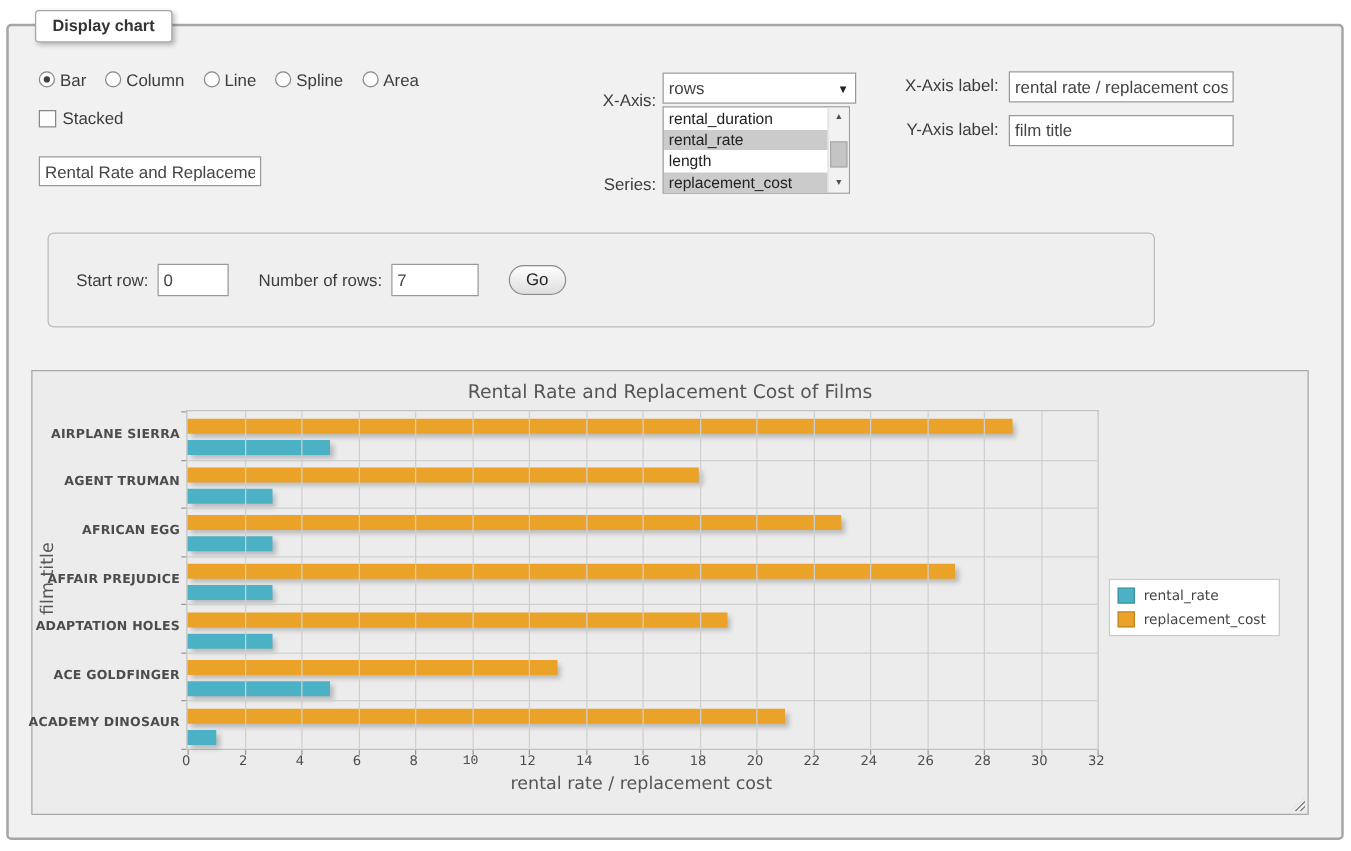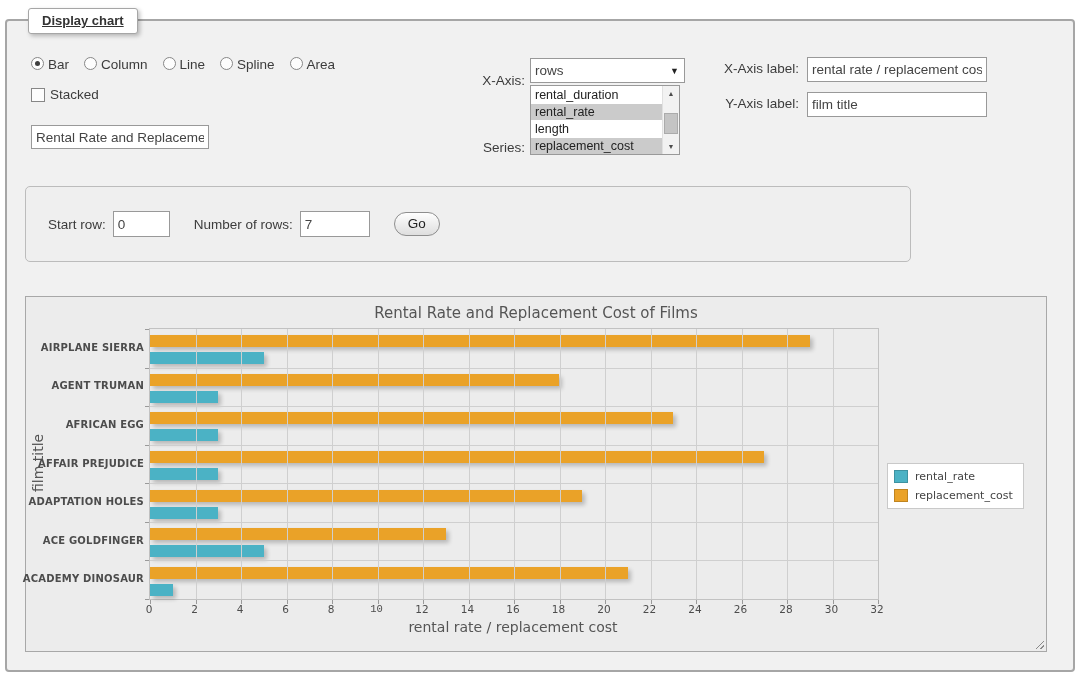--- a/index.html
+++ b/index.html
@@ -7,21 +7,21 @@
     width:1081px;height:681px;position:relative;background:#fff;
     font-family:"Liberation Sans",sans-serif;color:#3c3c3c;overflow:hidden;
   }
   .panel{
     position:absolute;left:5px;top:19px;width:1070px;height:653px;
     box-sizing:border-box;background:#f1f1f1;border:2px solid #a6a6a6;border-radius:4px;
   }
   .panel-tab{
     position:absolute;left:28px;top:8px;z-index:6;background:#fff;
     border:1px solid #a6a6a6;border-radius:3px;padding:4px 13px 5px 13px;
-    font-size:13px;font-weight:bold;color:#333;box-shadow:2px 2px 4px rgba(0,0,0,0.25);text-decoration:underline;
+    font-size:13px;font-weight:bold;color:#333;box-shadow:2px 2px 4px rgba(0,0,0,0.25);
   }
   
   .ctl{position:absolute;font-size:13.5px;color:#3c3c3c;}
   #chart-type-group{left:24px;top:36px;display:flex;gap:15px;align-items:center;}
   .radio-item{display:flex;align-items:flex-start;gap:4px;cursor:default;}
   .radio{width:13px;height:13px;border-radius:50%;border:1px solid #878787;background:#fdfdfd;box-sizing:border-box;flex:0 0 auto;}
   .radio.checked::after{content:'';display:block;width:5px;height:5px;border-radius:50%;background:#3f3f3f;margin:3px 0 0 3px;}
   #stacked-row{left:24px;top:66px;display:flex;align-items:center;gap:5px;}
   .checkbox{width:12px;height:12px;border:1px solid #878787;background:#fdfdfd;}
   input[type=text]{
@@ -43,21 +43,21 @@
   .option{height:16px;line-height:16px;padding:0 0 0 4px;font-size:12.5px;color:#222;margin-top:1px;white-space:nowrap;}
   .option.selected{background:#cbcbcb;}
   .sb{position:absolute;right:0;top:0;width:16px;height:100%;background:#f2f2f2;border-left:1px solid #e0e0e0;}
   .sb-btn{height:15px;display:flex;align-items:center;justify-content:center;font-size:7px;color:#4d4d4d;}
   .sb-thumb{position:absolute;left:1px;top:27px;width:14px;height:21px;background:#c4c4c4;border:1px solid #ababab;box-sizing:border-box;}
   .right-label{position:absolute;left:640px;width:152px;text-align:right;font-size:13.5px;}
   #x-axis-label-input{position:absolute;left:800px;top:36px;width:180px;height:25px;}
   #y-axis-label-input{position:absolute;left:800px;top:71px;width:180px;height:25px;}
   
   .rows-box{
-    position:absolute;left:18px;top:165px;width:886px;height:76px;box-sizing:border-box;
+    position:absolute;left:31px;top:165px;width:886px;height:76px;box-sizing:border-box;
     background:#efefef;border:1px solid #bcbcbc;border-radius:5px;
     display:flex;align-items:center;padding:0 0 0 22px;font-size:13.5px;
   }
   #start-row-input{width:57px;height:26px;margin:0 10px 0 7px;}
   #num-rows-input{width:70px;height:26px;margin:0 0 0 7px;}
   .go-btn{
     margin-left:24px;padding:3px 13px 4px 13px;font-size:13.5px;color:#222;
     background:linear-gradient(#fefefe,#dedede);border:1px solid #8e8e8e;border-radius:13px;
     font-family:"Liberation Sans",sans-serif;
   }

